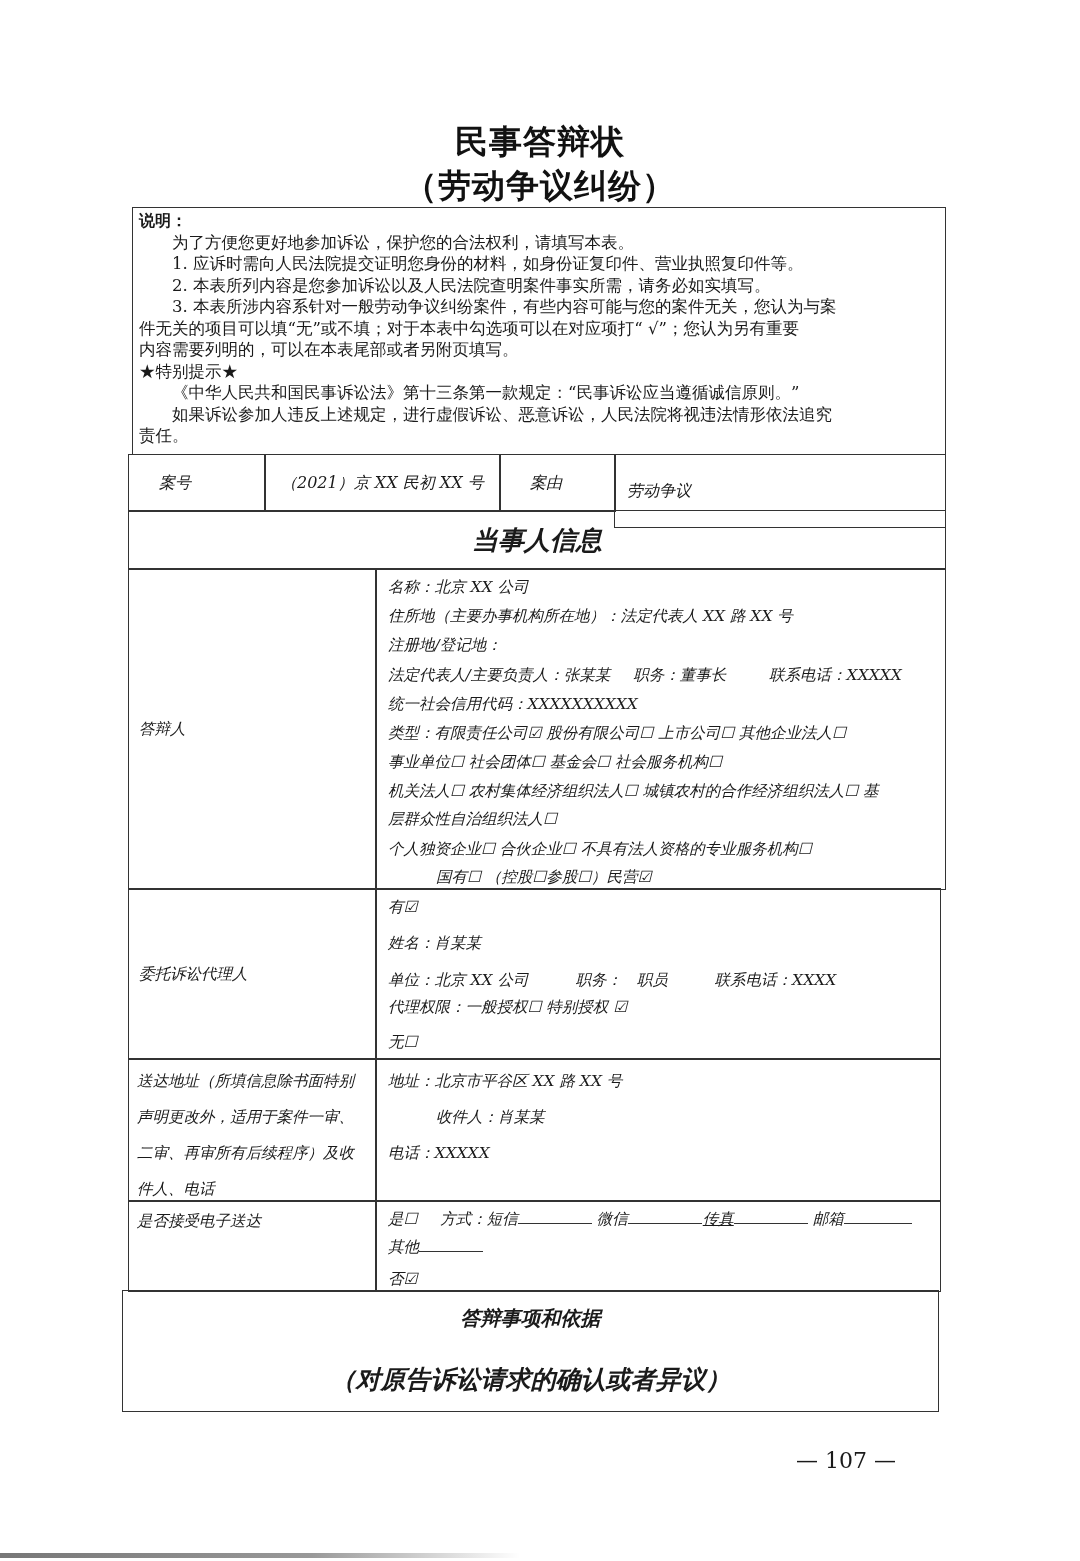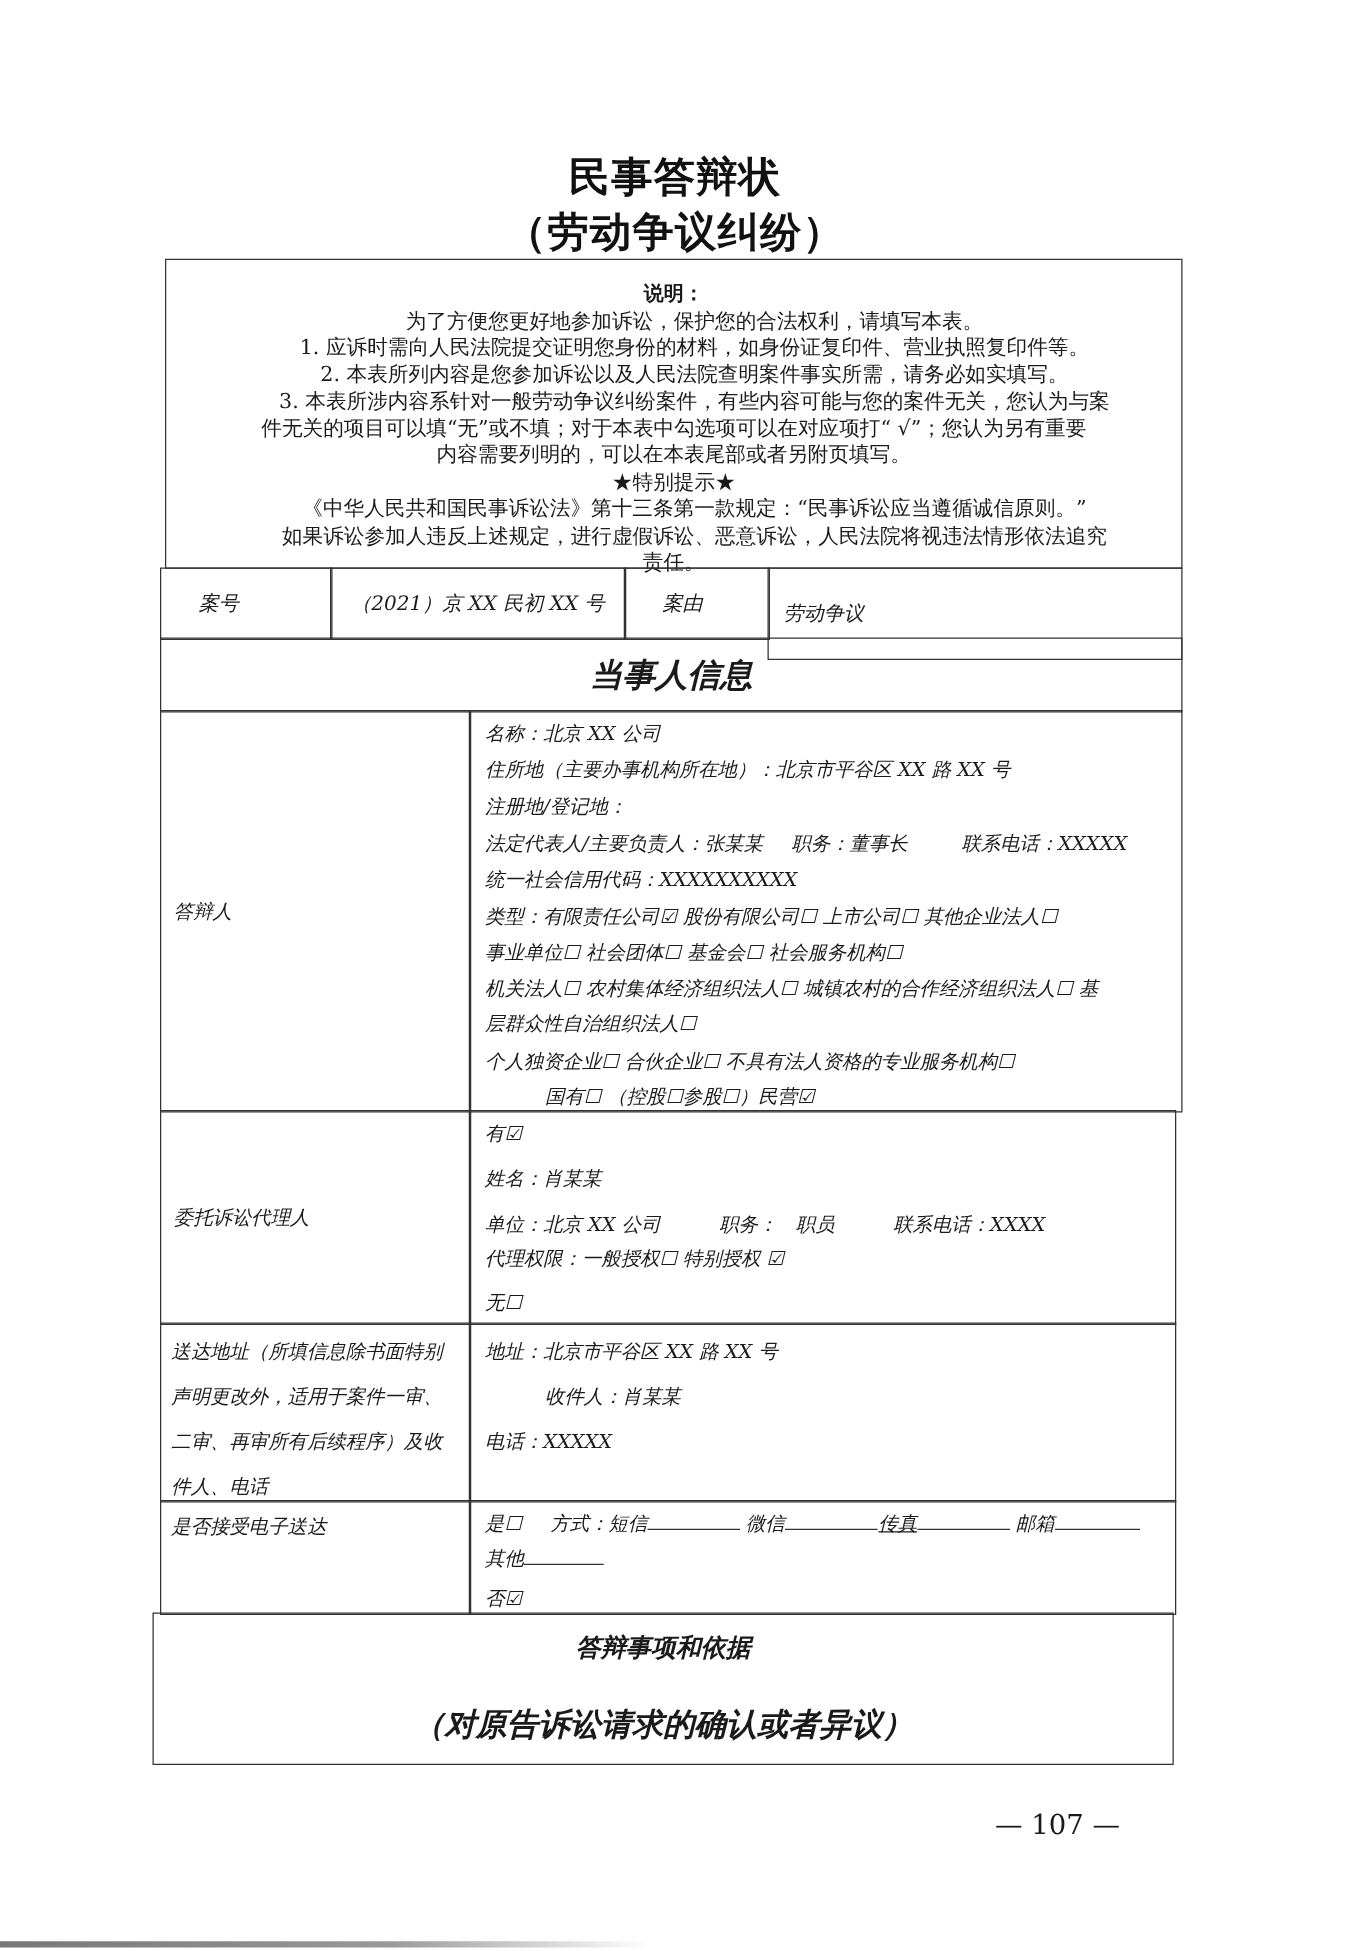--- a/index.html
+++ b/index.html
@@ -10,21 +10,21 @@
   .title {
     position: absolute; left: 0; width: 1080px; text-align: center;
     font-family: "DejaVu Sans", "Liberation Sans", sans-serif; font-weight: bold;
     color: #111;
   }
   .t1 { top: 120px; font-size: 33px; letter-spacing: 1px; }
   .t2 { top: 164px; font-size: 33px; letter-spacing: 1px; }
   .box { position: absolute; border: 1.6px solid #333; box-sizing: border-box; }
   .notes {
     left: 132px; top: 207px; width: 814px; height: 248px;
-    padding: 16px 6px; font-size: 16.5px; line-height: 21.5px; text-align: center;
+    padding: 2px 6px; font-size: 16.5px; line-height: 21.5px;
   }
   .notes .h { font-weight: bold; font-family: "DejaVu Sans", sans-serif; font-size: 16px; }
   .notes .p { text-indent: 33px; }
   .notes .star { font-size: 16.5px; }
   .cell { position: absolute; border: 1.5px solid #333; box-sizing: border-box; font-size: 16px; font-style: italic; }
   .lbl { display: flex; align-items: center; }
   .secthead {
     font-family: "DejaVu Sans", "Liberation Sans", sans-serif; font-weight: bold;
     display: flex; align-items: center; justify-content: center; font-size: 26px;
   }
@@ -60,21 +60,21 @@
 <div class="cell lbl" style="left:128px; top:454px; width:138px; height:58px; padding-left:30px;">案号</div>
 <div class="cell lbl" style="left:264px; top:454px; width:237px; height:58px; padding-left:16px;">（2021）京 XX 民初 XX 号</div>
 <div class="cell lbl" style="left:499px; top:454px; width:117px; height:58px; padding-left:30px;">案由</div>
 <div class="cell lbl" style="left:614px; top:454px; width:332px; height:74px; padding-left:12px;">劳动争议</div>
 
 <div class="cell secthead" style="left:128px; top:510px; width:818px; height:60px;">当事人信息</div>
 
 <div class="cell lbl" style="left:128px; top:568px; width:249px; height:322px; padding-left:10px; font-size:15.5px;">答辩人</div>
 <div class="cell content" style="left:375px; top:568px; width:571px; height:322px;">
   <div class="line" style="top:8px;">名称：北京 XX 公司</div>
-  <div class="line" style="top:37px;">住所地（主要办事机构所在地）：北京市平谷区 XX 路 XX 号</div>
+  <div class="line" style="top:37px;">住所地（主要办事机构所在地）：法定代表人 XX 路 XX 号</div>
   <div class="line" style="top:66px;">注册地/登记地：</div>
   <div class="line" style="top:96px;">
     <span>法定代表人/主要负责人：张某某</span>
     <span style="margin-left:18px;">职务：董事长</span>
     <span style="margin-left:38px;">联系电话：XXXXX</span>
   </div>
   <div class="line" style="top:125px;">统一社会信用代码：XXXXXXXXXX</div>
   <div class="line" style="top:154px;">类型：有限责任公司☑ 股份有限公司☐  上市公司☐ 其他企业法人☐</div>
   <div class="line" style="top:183px;">事业单位☐ 社会团体☐ 基金会☐ 社会服务机构☐</div>
   <div class="line" style="top:212px;">机关法人☐ 农村集体经济组织法人☐  城镇农村的合作经济组织法人☐ 基</div>

